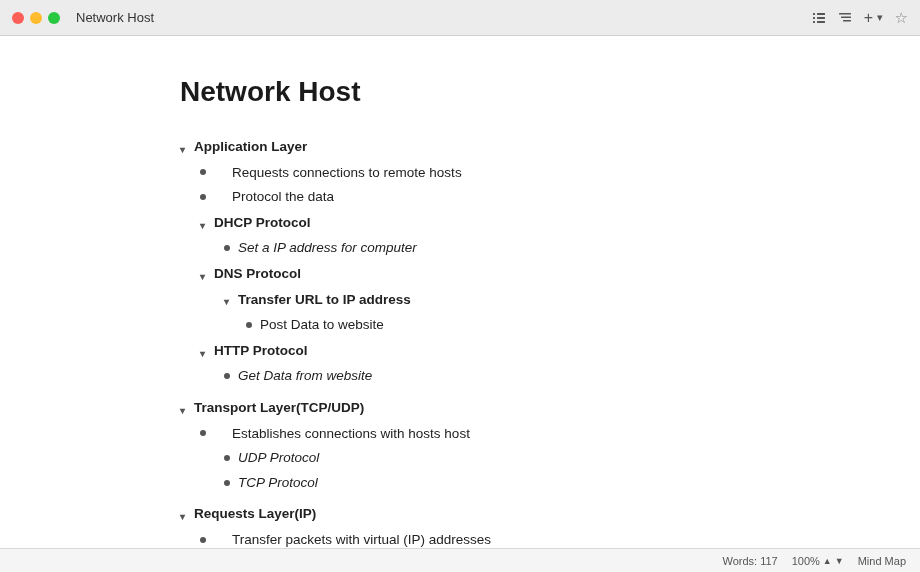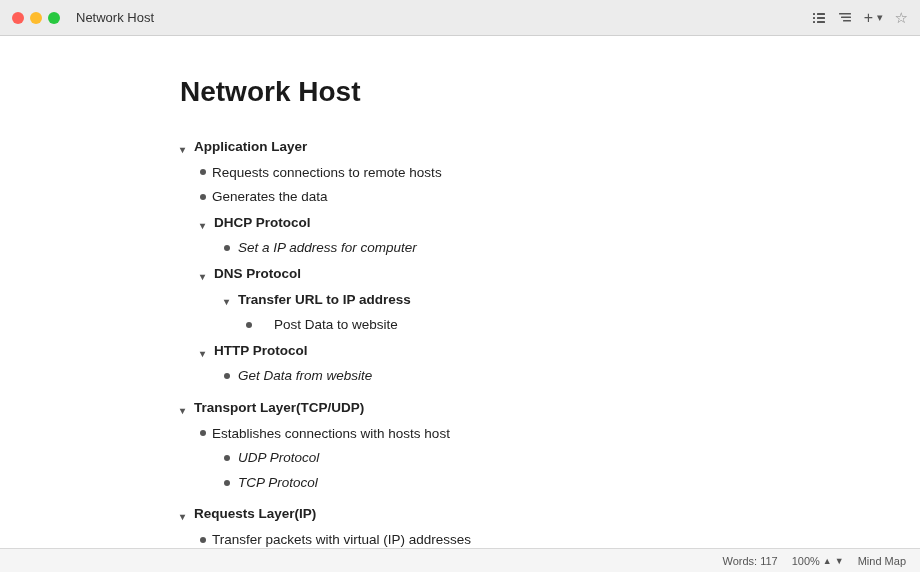--- a/index.html
+++ b/index.html
@@ -129,33 +129,33 @@
       border-radius: 50%;
       background: #555;
       flex-shrink: 0;
       margin-right: 2px;
     }
 
     
     .level-2-item {
       display: flex;
       align-items: center;
+      gap: 24px;
+      padding-left: 20px;
+      margin: 4px 0;
+      font-weight: 400;
+    }
+
+    .level-2-bold {
+      font-weight: 700;
+      display: flex;
+      align-items: center;
       gap: 4px;
       padding-left: 20px;
       margin: 4px 0;
-      font-weight: 400;
-    }
-
-    .level-2-bold {
-      font-weight: 700;
-      display: flex;
-      align-items: center;
-      gap: 4px;
-      padding-left: 20px;
-      margin: 4px 0;
     }
 
     
     .level-3-item {
       display: flex;
       align-items: center;
       gap: 6px;
       padding-left: 44px;
       margin: 4px 0;
       font-weight: 400;
@@ -168,21 +168,21 @@
       align-items: center;
       gap: 4px;
       padding-left: 44px;
       margin: 4px 0;
     }
 
     
     .level-4-item {
       display: flex;
       align-items: center;
-      gap: 20px;
+      gap: 6px;
       padding-left: 66px;
       margin: 4px 0;
       font-weight: 400;
     }
 
     
     .statusbar {
       background: #f5f5f5;
       border-top: 1px solid #d8d8d8;
       height: 24px;
@@ -254,21 +254,21 @@
         <span class="chevron">▾</span>
         <span>Application Layer</span>
       </div>
       <ul class="outline-list">
         <li class="level-2-item">
           <span class="bullet"></span>
           <span>Requests connections to remote hosts</span>
         </li>
         <li class="level-2-item">
           <span class="bullet"></span>
-          <span>Generates the data</span>
+          <span>Protocol the data</span>
         </li>
 
         <li>
           <div class="level-2-bold">
             <span class="chevron">▾</span>
             <span>DHCP Protocol</span>
           </div>
           <ul class="outline-list">
             <li class="level-3-item">
               <span class="bullet"></span>

